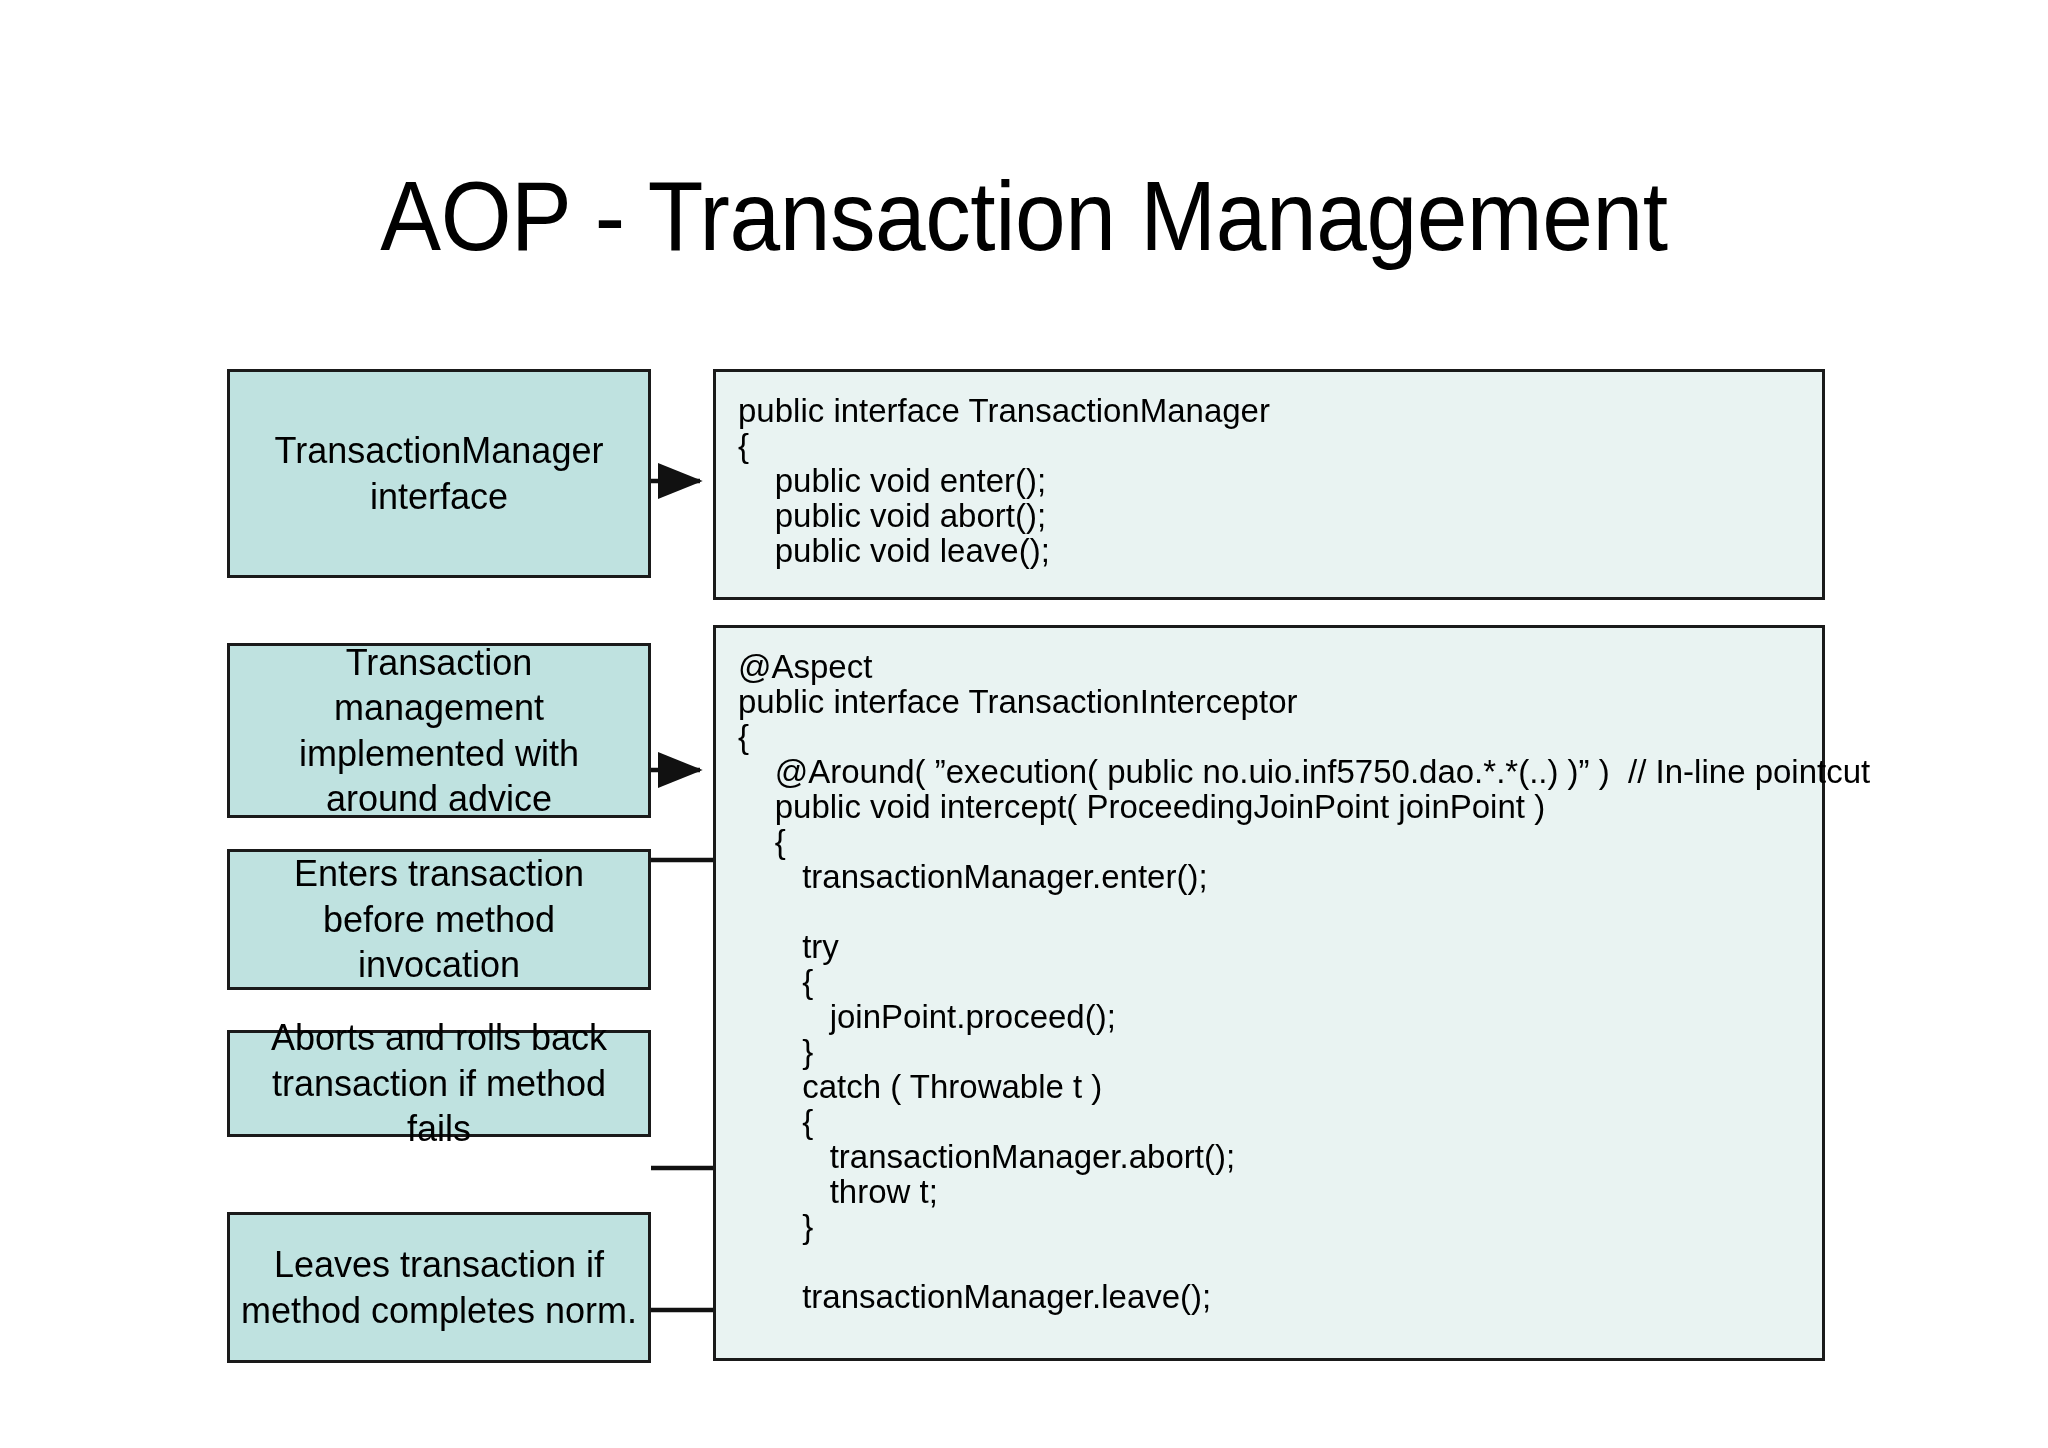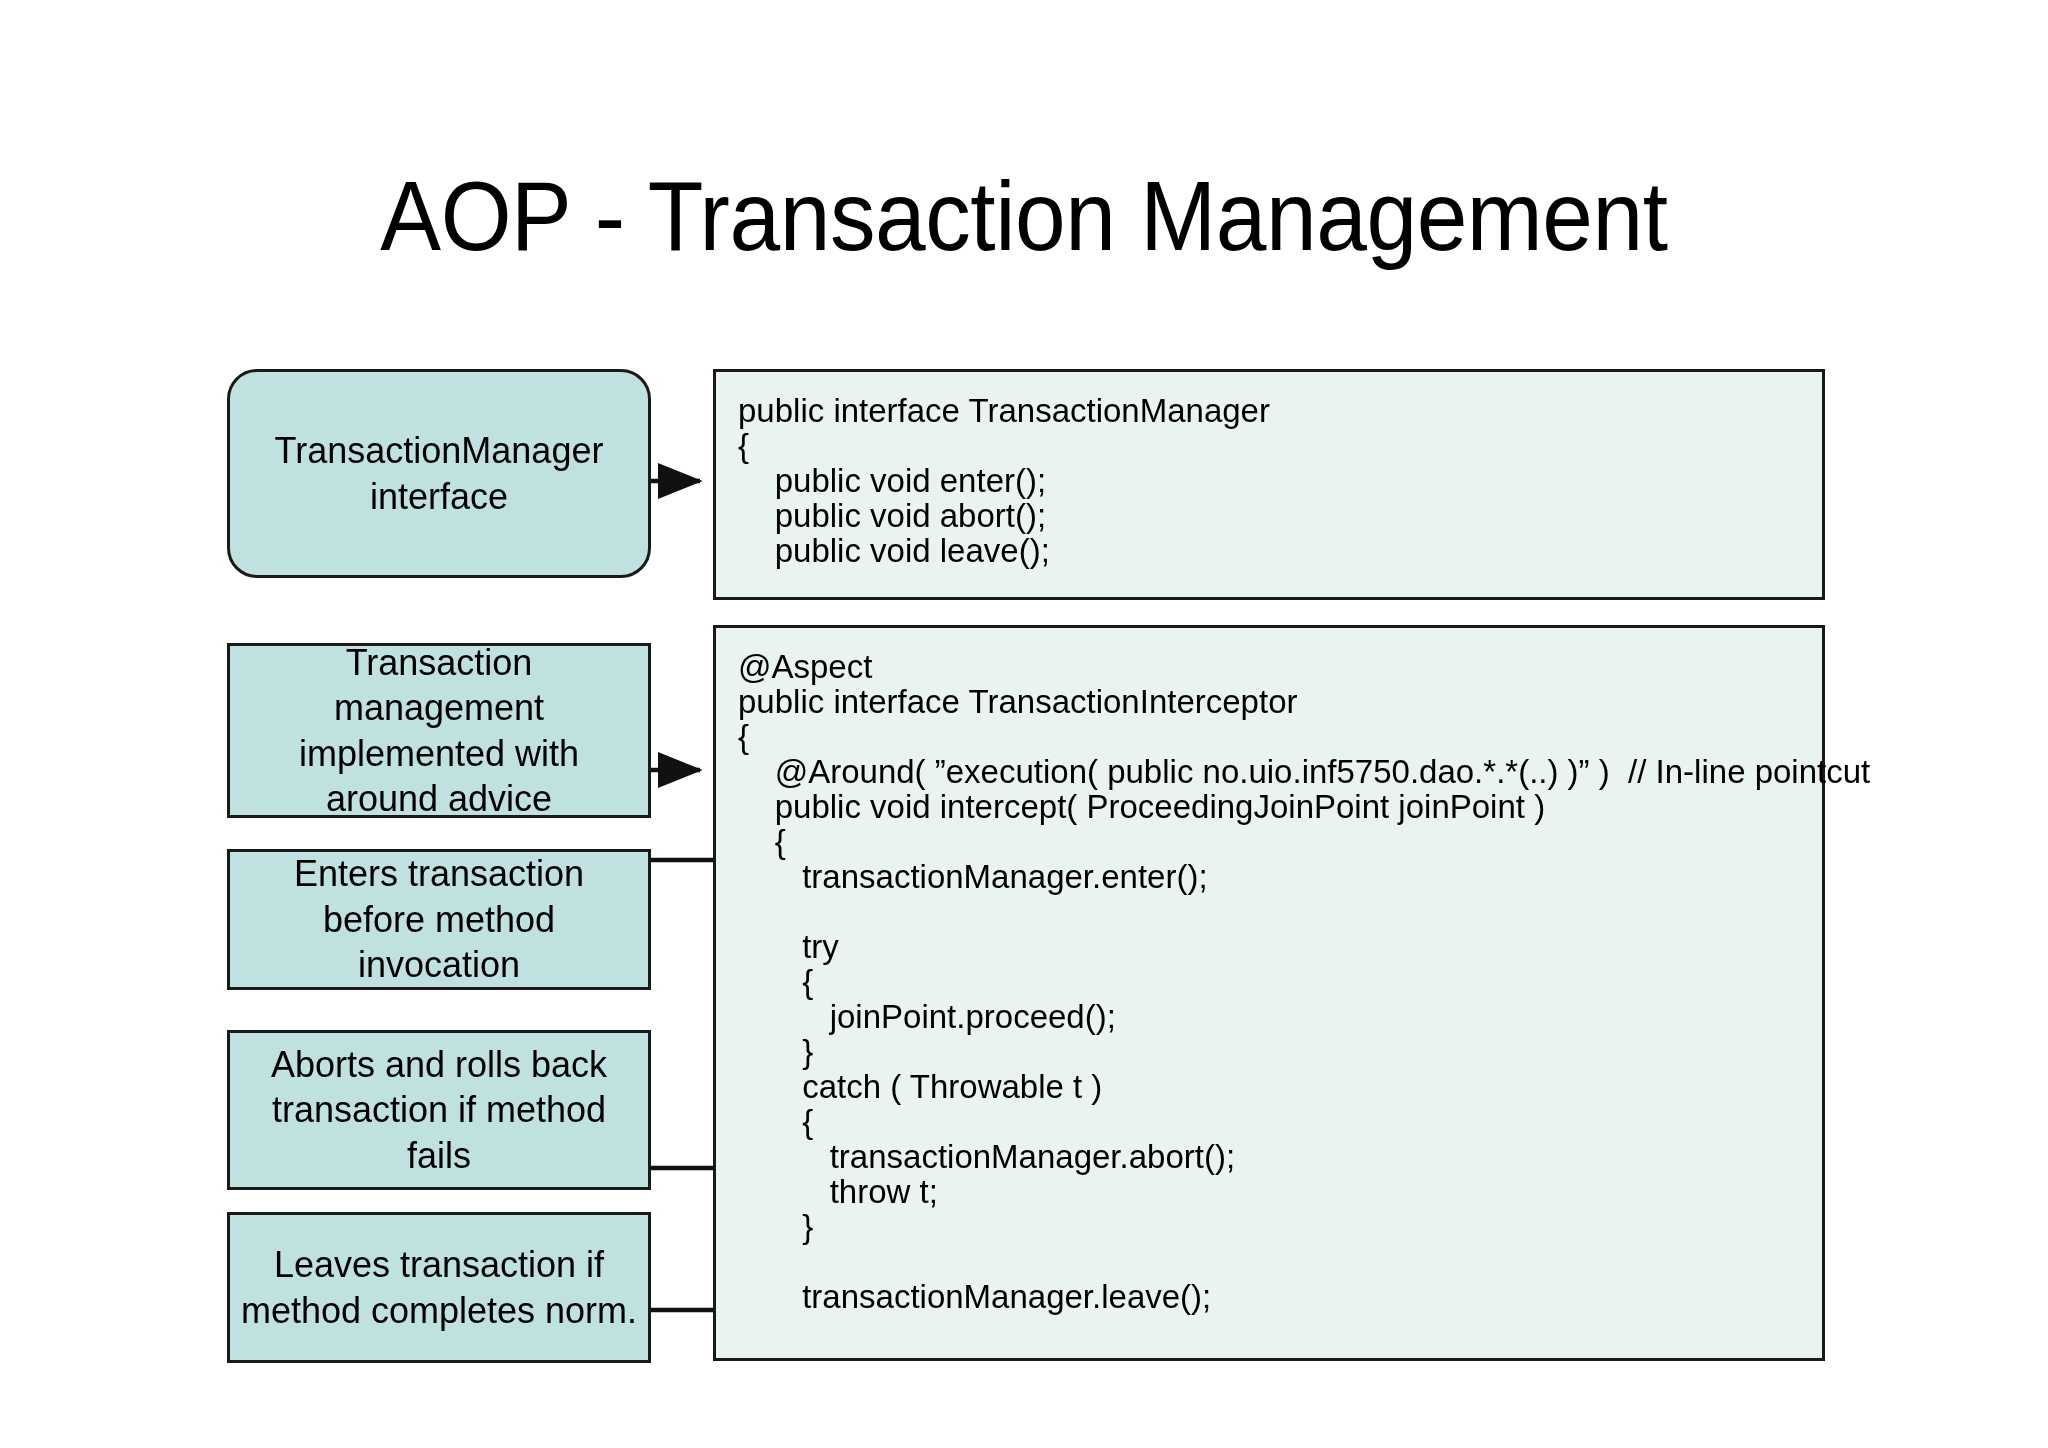--- a/index.html
+++ b/index.html
@@ -46,24 +46,24 @@
     align-items: center;
     justify-content: center;
     text-align: center;
     font-size: 36px;
     line-height: 1.26;
     color: #000000;
     padding: 4px 8px;
   }
   .label-box .txt { display: block; }
 
-  #box-tm-interface   { left: 227px; top: 369px;  width: 424px; height: 209px; border-radius: 30px; }
+  #box-tm-interface   { left: 227px; top: 369px;  width: 424px; height: 209px; }
   #box-around-advice  { left: 227px; top: 643px;  width: 424px; height: 175px; justify-content: flex-end; }
   #box-enters         { left: 227px; top: 849px;  width: 424px; height: 141px; }
-  #box-aborts         { left: 227px; top: 1030px; width: 424px; height: 160px; }
+  #box-aborts         { left: 227px; top: 1030px; width: 424px; height: 107px; }
   #box-leaves         { left: 227px; top: 1212px; width: 424px; height: 151px; }
 
   
   .code-block {
     position: absolute;
     box-sizing: border-box;
     background: #e9f3f2;
     border: 3px solid #1a1a1a;
     font-size: 33px;
     line-height: 1.0;

